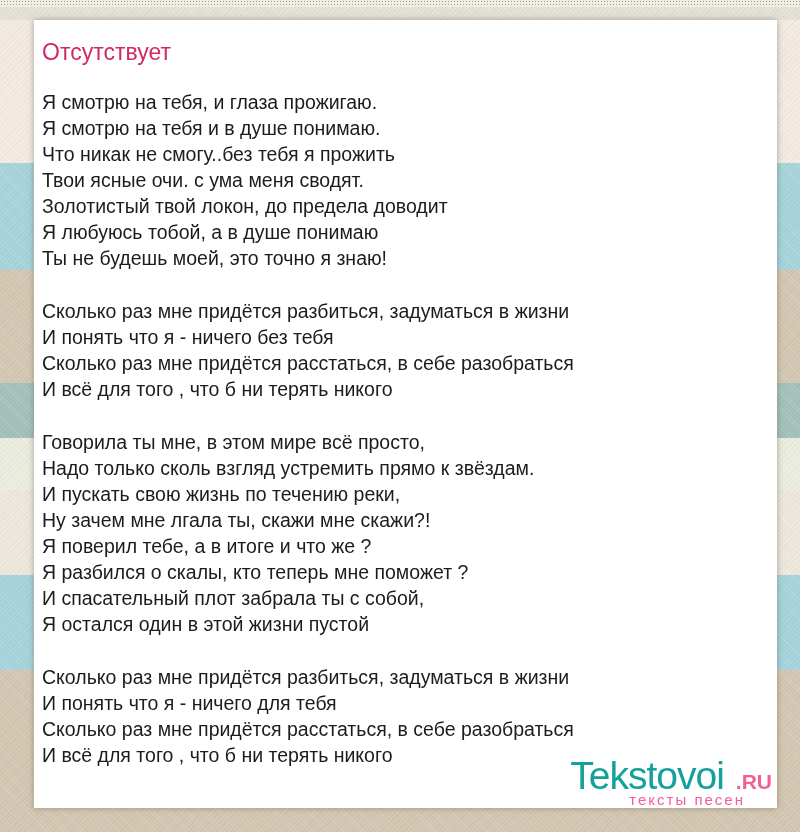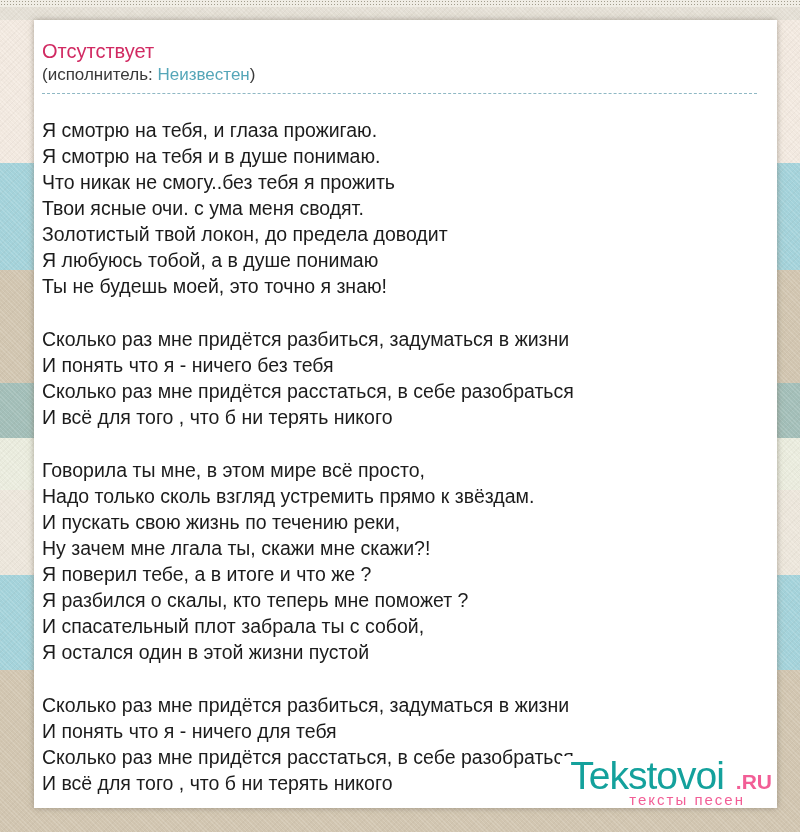--- a/index.html
+++ b/index.html
@@ -28,21 +28,21 @@
     background-color:#f0ede5;
     background-image:radial-gradient(circle,#a29d8d 32%,rgba(0,0,0,0) 36%);
     background-size:3px 3px;}
 
   
   .content-box{position:absolute;left:34px;top:20px;width:743px;height:788px;
     background:#ffffff;z-index:1;
     box-shadow:0 0 6px rgba(110,100,85,0.55);
     padding:20px 20px 0 8px;}
 
-  .page-title{color:var(--title-color);font-size:20px;font-weight:400;line-height:1.12;letter-spacing:0;}
+  .page-title{color:var(--title-color);font-size:23px;font-weight:400;line-height:1.12;letter-spacing:0;}
   .artist-line{font-size:17px;color:#3a3a3a;line-height:22px;margin-top:2px;
     border-bottom:1px dashed var(--divider-color);padding-bottom:7px;}
   .artist-line a{color:var(--link-color);text-decoration:none;cursor:pointer;}
 
   .lyrics{margin-top:23px;color:var(--text-color);font-size:19.5px;line-height:26px;}
   .stanza{white-space:pre-line;margin:0 0 27px 0;}
 
   
   .logo{position:absolute;right:5px;bottom:1px;text-align:right;line-height:1;cursor:pointer;background:#fff;padding-left:10px;}
   .logo-main{font-size:39px;font-weight:normal;color:var(--logo-teal);letter-spacing:-1px;}
@@ -63,21 +63,20 @@
     <div class="stripe" style="height: 85px; background: rgb(239, 233, 222);"></div>
     <div class="stripe" style="height: 95px; background: rgb(166, 213, 221);"></div>
     <div class="stripe" style="height: 162px; background: rgb(212, 200, 179);"></div>
   </div>
 <div class="top-dots"></div>
 
 <div class="content-box">
 
   <h1 class="page-title">Отсутствует</h1>
 
-  <div class="artist-line"><span>(исполнитель: </span><a>Неизвестен</a><span>)</span></div>
 
   <div class="lyrics">
     <p class="stanza">Я смотрю на тебя, и глаза прожигаю.
 Я смотрю на тебя и в душе понимаю.
 Что никак не смогу..без тебя я прожить
 Твои ясные очи. с ума меня сводят.
 Золотистый твой локон, до предела доводит
 Я любуюсь тобой, а в душе понимаю
 Ты не будешь моей, это точно я знаю!</p>
     <p class="stanza">Сколько раз мне придётся разбиться, задуматься в жизни

